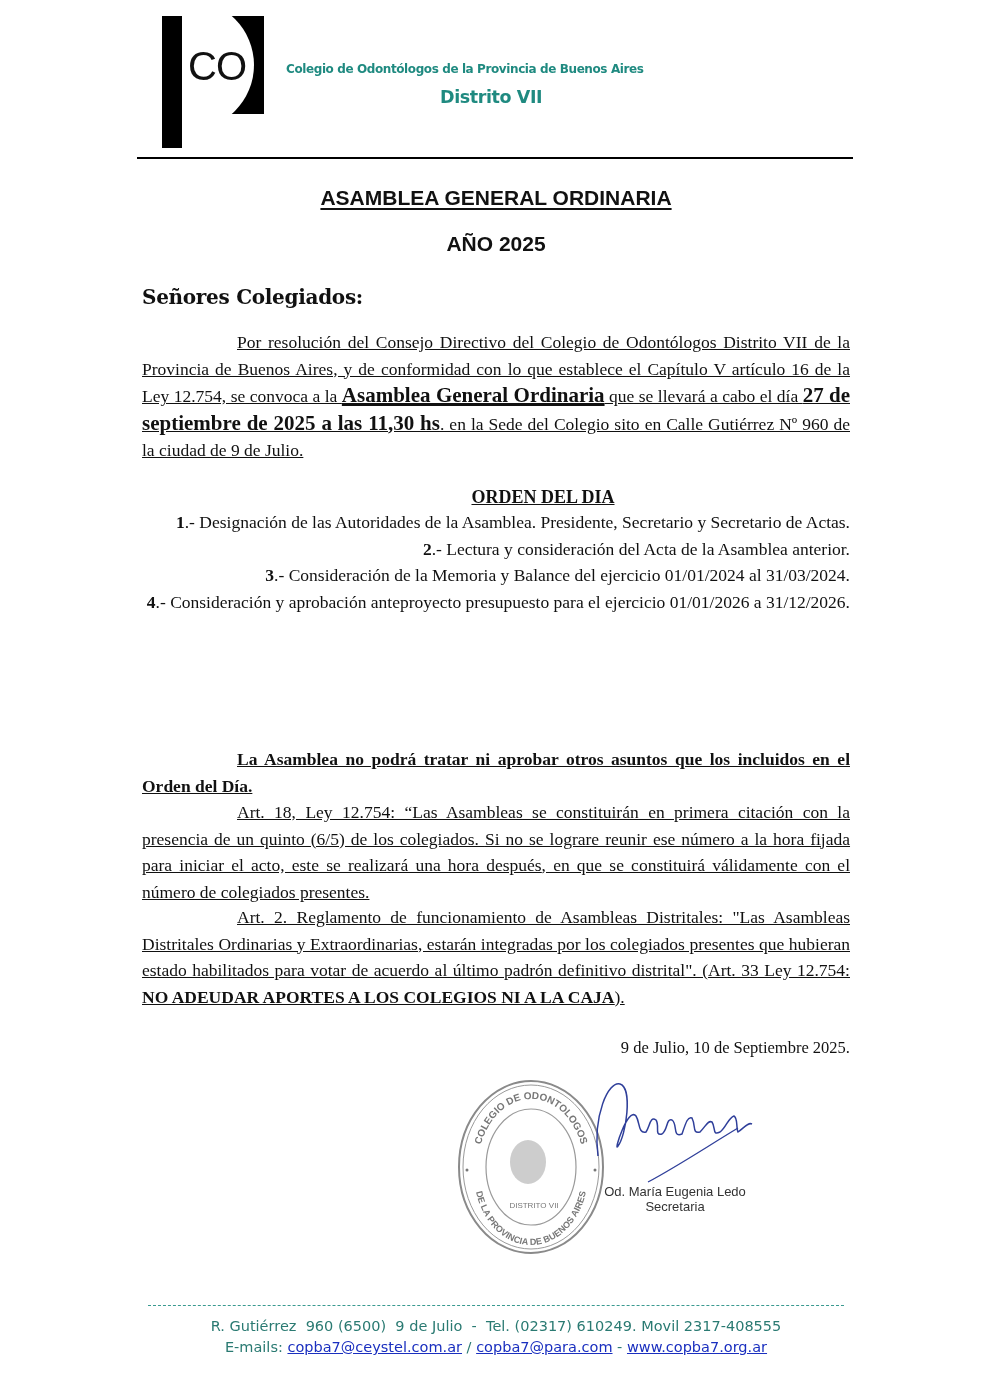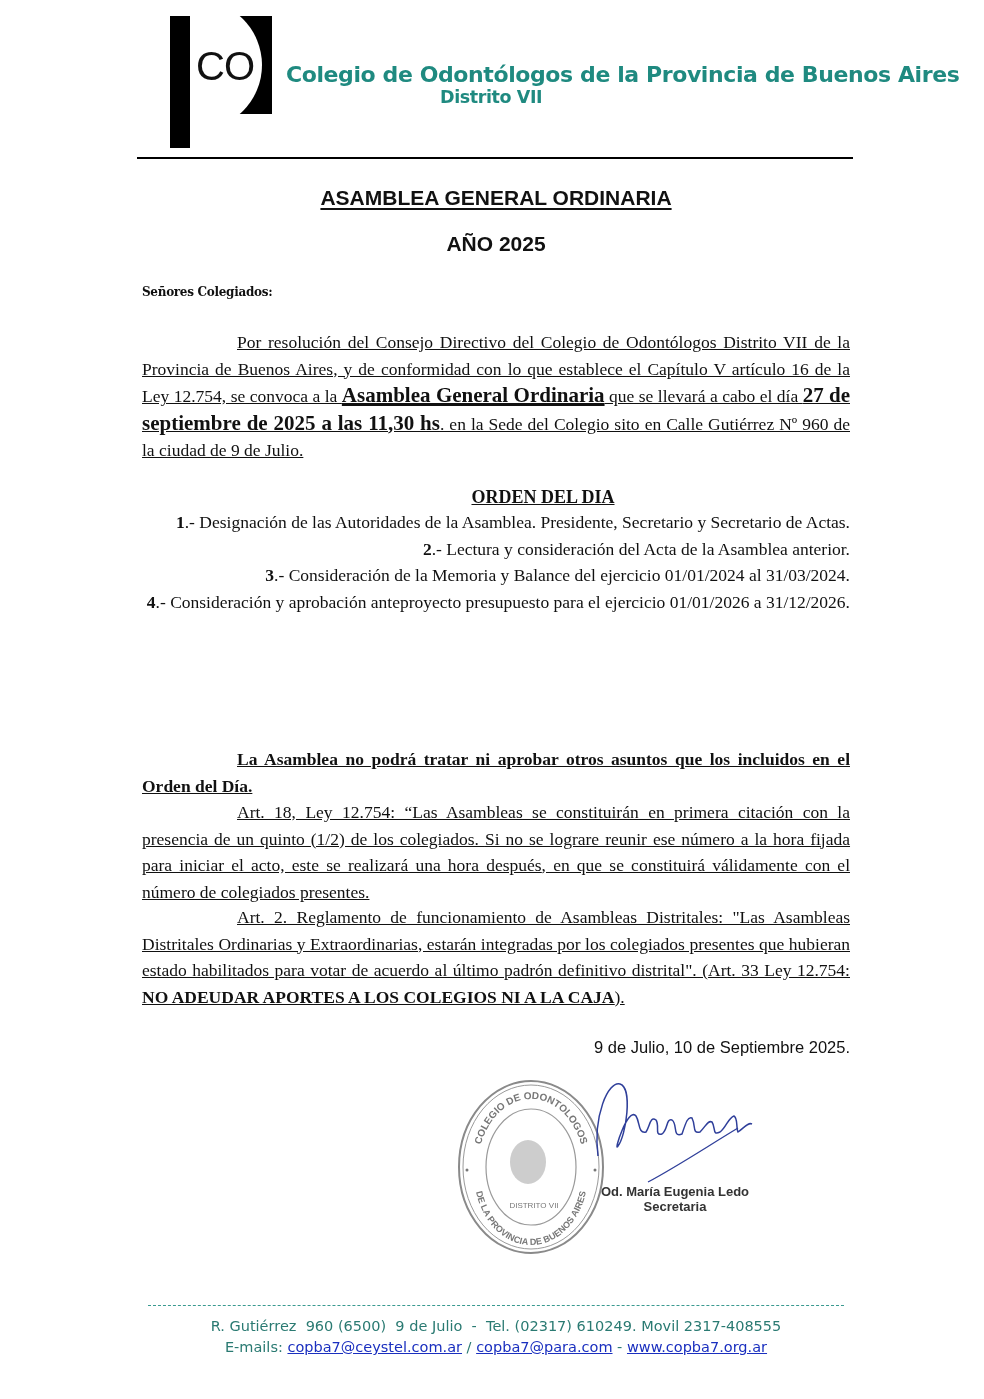--- a/index.html
+++ b/index.html
@@ -1,56 +1,56 @@
 <!DOCTYPE html>
 <html><head>
 <meta charset="utf-8">
 <style>
   html, body { margin: 0; padding: 0; background: #ffffff; }
   body { width: 984px; height: 1399px; position: relative; overflow: hidden; color: #111; }
   .abs { position: absolute; }
 
   
-  .logo { left: 170px; top: 16px; width: 86px; height: 132px; }
+  .logo { left: 162px; top: 16px; width: 86px; height: 132px; }
   .logo .bar { position: absolute; left: 0; top: 0; width: 20px; height: 132px; background: #000; }
   .logo .block { position: absolute; left: 40px; top: 0; width: 62px; height: 98px; background: #000; overflow: hidden; }
   .logo .block .cut { position: absolute; left: -78px; top: -16px; width: 130px; height: 130px; border-radius: 50%; background: #fff; }
   .logo .co { position: absolute; left: 26px; top: 30px; font-family: "Liberation Sans", sans-serif; font-size: 40px; color: #111; letter-spacing: -1px; line-height: 1; }
 
-  .org-title { left: 286px; top: 62px; font-family: "DejaVu Sans", sans-serif; font-weight: bold; font-size: 22px; color: #1f8a80; letter-spacing: -0.4px; white-space: nowrap; }
+  .org-title { left: 286px; top: 62px; font-family: "DejaVu Sans", sans-serif; font-weight: bold; font-size: 12px; color: #1f8a80; letter-spacing: -0.4px; white-space: nowrap; }
   .org-sub { left: 440px; top: 87px; font-family: "DejaVu Sans", sans-serif; font-weight: bold; font-size: 17.5px; color: #1f8a80; letter-spacing: -0.4px; white-space: nowrap; }
   .head-rule { left: 137px; top: 157px; width: 716px; height: 2px; background: #000; }
 
   
   .title { left: 0; width: 992px; text-align: center; font-family: "Liberation Sans", sans-serif; font-weight: bold; font-size: 21px; top: 186px; }
   .title span { text-decoration: underline; text-underline-offset: 3px; }
   .year { left: 0; width: 992px; text-align: center; font-family: "Liberation Sans", sans-serif; font-weight: bold; font-size: 21px; top: 232px; }
-  .greet { left: 142px; top: 285px; font-family: "DejaVu Serif", serif; font-weight: bold; font-size: 12px; letter-spacing: -0.3px; }
+  .greet { left: 142px; top: 285px; font-family: "DejaVu Serif", serif; font-weight: bold; font-size: 20px; letter-spacing: -0.3px; }
 
   
   .body { left: 142px; width: 708px; font-family: "Liberation Serif", serif; font-size: 17.5px; line-height: 26.5px; text-align: justify; }
   .indent { text-indent: 95px; text-decoration: underline; }
   p { margin: 0; }
   .big-bold { font-weight: bold; font-size: 21px; }
   .u-bold { font-weight: bold; font-size: 21px; text-decoration: underline; }
   .b { font-weight: bold; }
   .u { text-decoration: underline; }
 
   .p1 { top: 329px; }
   .order-title { left: 0; width: 1086px; text-align: center; top: 487px; font-family: "Liberation Serif", serif; font-weight: bold; font-size: 18px; text-decoration: underline; }
   .items { top: 509px; }
   .items p { text-align: right; }
   .note { top: 746px; }
   .art18 { top: 799px; }
   .art2 { top: 904px; }
-  .date { left: 480px; width: 370px; text-align: right; top: 1038px; font-family: Liberation Sans, sans-serif; font-size: 16.5px; }
+  .date { left: 480px; width: 370px; text-align: right; top: 1038px; font-family: Liberation Serif, serif; font-size: 16.5px; }
 
   
   .stamp { left: 456px; top: 1078px; width: 150px; height: 178px; }
-  .sig-name { left: 600px; top: 1184px; width: 150px; text-align: center; font-family: "Liberation Sans", sans-serif; font-size: 13px; color: #333; line-height: 15px; font-weight: bold; }
+  .sig-name { left: 600px; top: 1184px; width: 150px; text-align: center; font-family: "Liberation Sans", sans-serif; font-size: 13px; color: #333; line-height: 15px; }
 
   
   .foot-rule { left: 148px; top: 1305px; width: 696px; border-top: 1px dashed #3a9a90; }
   .foot1 { left: 0; width: 992px; text-align: center; top: 1318px; font-family: "DejaVu Sans", sans-serif; font-size: 14.5px; color: #2a7a72; white-space: pre; }
   .foot2 { left: 0; width: 992px; text-align: center; top: 1339px; font-family: "DejaVu Sans", sans-serif; font-size: 14.5px; color: #2a7a72; }
   .foot2 a { color: #1a2fbf; text-decoration: underline; }
 </style>
 </head>
 <body>
 
@@ -79,21 +79,21 @@
   <p><span class="b">2</span><span>.- Lectura y consideración del Acta de la Asamblea anterior.</span></p>
   <p><span class="b">3</span><span>.- Consideración de la Memoria y Balance del ejercicio 01/01/2024 al 31/03/2024.</span></p>
   <p><span class="b">4</span><span>.- Consideración y aprobación anteproyecto presupuesto para el ejercicio 01/01/2026 a 31/12/2026.</span></p>
 </div>
 
 <div class="abs body note">
   <p class="indent b">La Asamblea no podrá tratar ni aprobar otros asuntos que los incluidos en el Orden del Día.</p>
 </div>
 
 <div class="abs body art18">
-  <p class="indent"><span>Art. 18, Ley 12.754: “Las Asambleas se constituirán en primera citación con la presencia de un quinto (1/2) de los colegiados. </span><span class="u">Si no se lograre reunir ese número a la hora fijada para iniciar el acto, este se realizará una hora después</span><span>, en que se constituirá válidamente con el número de colegiados presentes.</span></p>
+  <p class="indent"><span>Art. 18, Ley 12.754: “Las Asambleas se constituirán en primera citación con la presencia de un quinto (6/5) de los colegiados. </span><span class="u">Si no se lograre reunir ese número a la hora fijada para iniciar el acto, este se realizará una hora después</span><span>, en que se constituirá válidamente con el número de colegiados presentes.</span></p>
 </div>
 
 <div class="abs body art2">
   <p class="indent"><span>Art. 2. Reglamento de funcionamiento de Asambleas Distritales: "Las Asambleas Distritales Ordinarias y Extraordinarias, estarán integradas por los colegiados presentes que hubieran estado habilitados para votar de acuerdo al último padrón definitivo distrital". (Art. 33 Ley 12.754: </span><span class="b">NO ADEUDAR APORTES A LOS COLEGIOS NI A LA CAJA</span><span>).</span></p>
 </div>
 
 <div class="abs date">9 de Julio, 10 de Septiembre 2025.</div>
 
 <svg class="abs stamp" viewBox="0 0 150 178">
   <defs>

